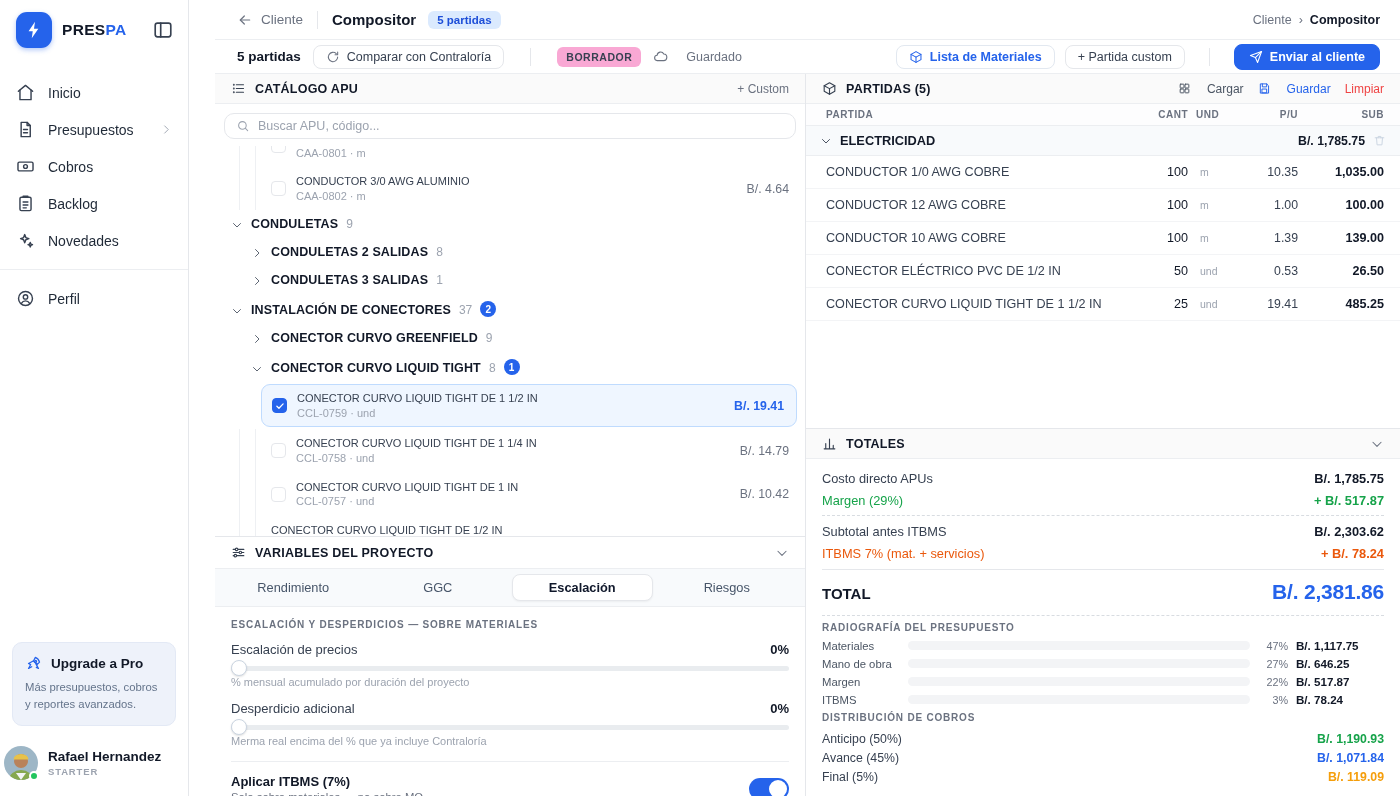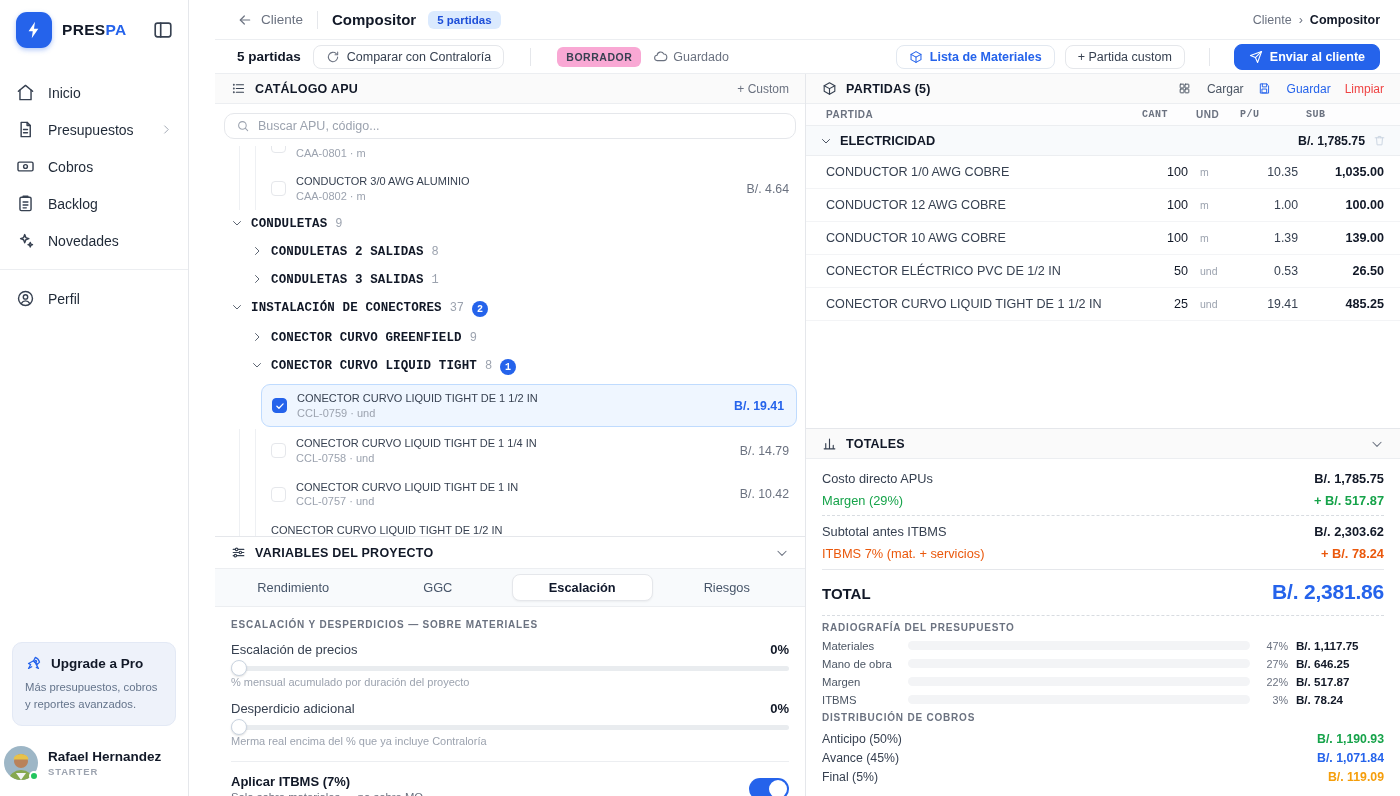--- a/index.html
+++ b/index.html
@@ -50,21 +50,21 @@
   .breadcrumb { margin-left:auto; font-size:12.5px; color:#6b7280; display:flex; gap:7px; align-items:center; }
   .breadcrumb .cur { color:#111827; font-weight:700; }
 
   .toolbar { height:34px; display:flex; align-items:center; gap:12px; padding:0 20px 0 22px; border-bottom:1px solid #eceef1; flex:none; }
   .tl-count { font-size:13.5px; font-weight:700; }
   .btn { display:flex; align-items:center; gap:7px; border:1px solid #e5e7eb; background:#fff; border-radius:8px;
          padding:4px 12px; font-size:12.5px; color:#374151; cursor:pointer; white-space:nowrap; }
   .btn .bic { width:14px; height:14px; color:#6b7280; }
   .draft-badge { background:#f9a8d4; color:#374151; font-size:10.5px; font-weight:800; letter-spacing:.05em;
                  padding:4px 9px; border-radius:6px; }
-  .saved { display:flex; align-items:center; gap:5px; color:#6b7280; font-size:12.5px; }
+  .saved { display:flex; align-items:center; gap:18px; color:#6b7280; font-size:12.5px; }
   .saved .bic { width:15px; height:15px; }
   .toolbar-right { margin-left:auto; display:flex; align-items:center; gap:10px; }
   .btn-materials { color:#2563eb; font-weight:600; border-color:#e2e8f0; }
   .btn-materials .bic { color:#2563eb; }
   .btn-send { background:#2563eb; border-color:#2563eb; color:#fff; font-weight:700; padding:5px 14px; }
   .btn-send .bic { color:#fff; }
 
   .content { flex:1; min-height:0; display:flex; }
 
   
@@ -87,21 +87,21 @@
   .cb { width:15px; height:15px; border:1px solid #e5e7eb; border-radius:4px; background:#fff; flex:none; }
   .cb.checked { background:#2563eb; border-color:#2563eb; display:flex; align-items:center; justify-content:center; }
   .cb.checked svg { width:10px; height:10px; stroke:#fff; stroke-width:3; }
   .t-text { flex:1; min-width:0; }
   .t-name { font-size:11px; color:#374151; line-height:1.35; }
   .t-code { font-size:11px; color:#9ca3af; line-height:1.3; }
   .t-price { font-size:12.3px; color:#6b7280; white-space:nowrap; }
   .t-item.selected { margin:2px 8px 2px 46px; padding:6px 12px 6px 10px; background:#eff6ff; border:1px solid #bfdbfe; border-radius:9px; }
   .t-item.selected::before, .t-item.selected::after { display:none; }
   .t-item.selected .t-price { color:#2563eb; font-weight:800; }
-  .t-group { display:flex; align-items:flex-start; gap:8px; padding:7px 16px; cursor:pointer;font-family:Liberation Mono, monospace; }
+  .t-group { display:flex; align-items:flex-end; gap:8px; padding:7px 16px; cursor:pointer; }
   .t-group.lvl1 { padding-left:36px; }
   .t-group .gchev { width:12px; height:12px; color:#4b5563; flex:none; }
   .g-name { font-size:12.5px; font-weight:800; color:#111827; letter-spacing:.01em; }
   .g-count { font-size:12px; color:#9ca3af; }
   .g-badge { min-width:16px; height:16px; border-radius:50%; background:#2563eb; color:#fff; font-size:10px; font-weight:700;
              display:flex; align-items:center; justify-content:center; padding:0 4px; }
 
   
   .variables { flex:none; height:260px; border-top:1px solid #e5e7eb; display:flex; flex-direction:column; background:#fff; }
   .var-head { display:flex; align-items:center; gap:9px; padding:8px 16px; border-bottom:1px solid #eceef1; }
@@ -128,21 +128,21 @@
 
   
   .right-pane { flex:1; min-width:0; display:flex; flex-direction:column; min-height:0; }
   .pt-actions { margin-left:auto; display:flex; align-items:center; gap:14px; font-size:12px; }
   .pt-action { display:flex; align-items:center; gap:16px; cursor:pointer; color:#4b5563; }
   .pt-action .bic { width:13px; height:13px; }
   .pt-action.save { color:#2563eb; }
   .pt-action.clear { color:#ef4444; }
   .pt-colhead { display:grid; grid-template-columns:1fr 46px 36px 58px 78px; gap:8px; padding:5px 16px 5px 20px;
                 font-size:10px; font-weight:700; letter-spacing:.05em; color:#6b7280; border-bottom:1px solid #eceef1; background:#fdfdfe; }
-  .pt-colhead .r { text-align:left;font-family:Liberation Mono, monospace; } .pt-colhead .c { text-align:left; }
+  .pt-colhead .r { text-align:right; } .pt-colhead .c { text-align:left; }
   .pt-group { display:flex; align-items:center; gap:8px; padding:7px 14px; background:#f8fafc; border-bottom:1px solid #eceef1; }
   .pt-group .gchev { width:12px; height:12px; color:#374151; }
   .pt-group-name { font-size:12.8px; font-weight:800; }
   .pt-group-right { margin-left:auto; display:flex; align-items:center; gap:8px; }
   .pt-group-sub { font-size:12.3px; font-weight:700; color:#111827; }
   .pt-trash { width:13px; height:13px; color:#cbd5e1; cursor:pointer; }
   .pt-row { display:grid; grid-template-columns:1fr 46px 36px 58px 78px; gap:8px; align-items:center;
             padding:9px 16px 9px 20px; border-bottom:1px solid #f3f4f6; }
   .pt-name { font-size:12.6px; color:#374151; }
   .pt-cant { text-align:right; font-size:12.6px; color:#111827; }

